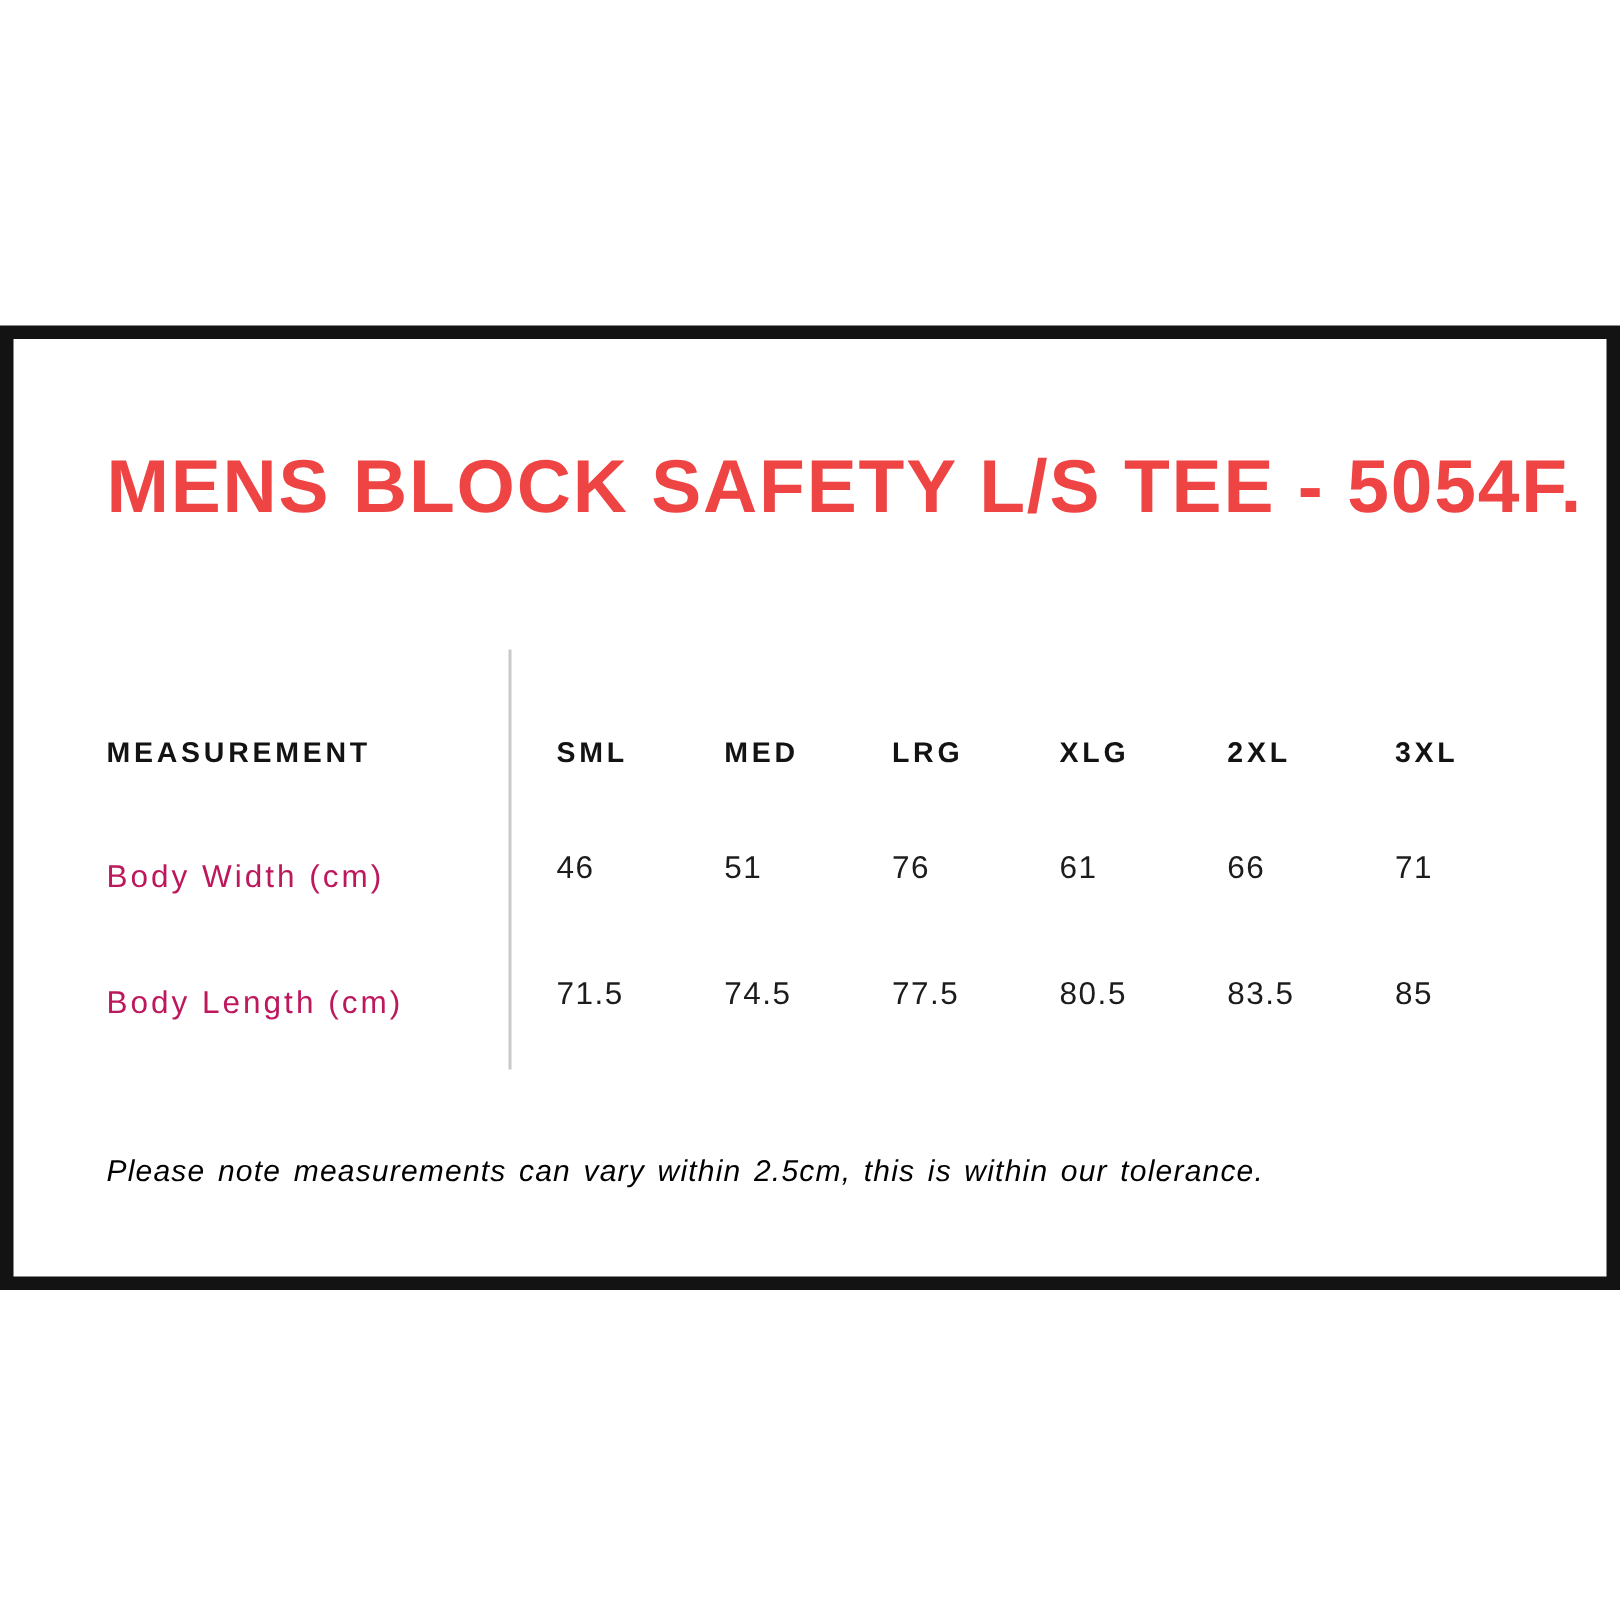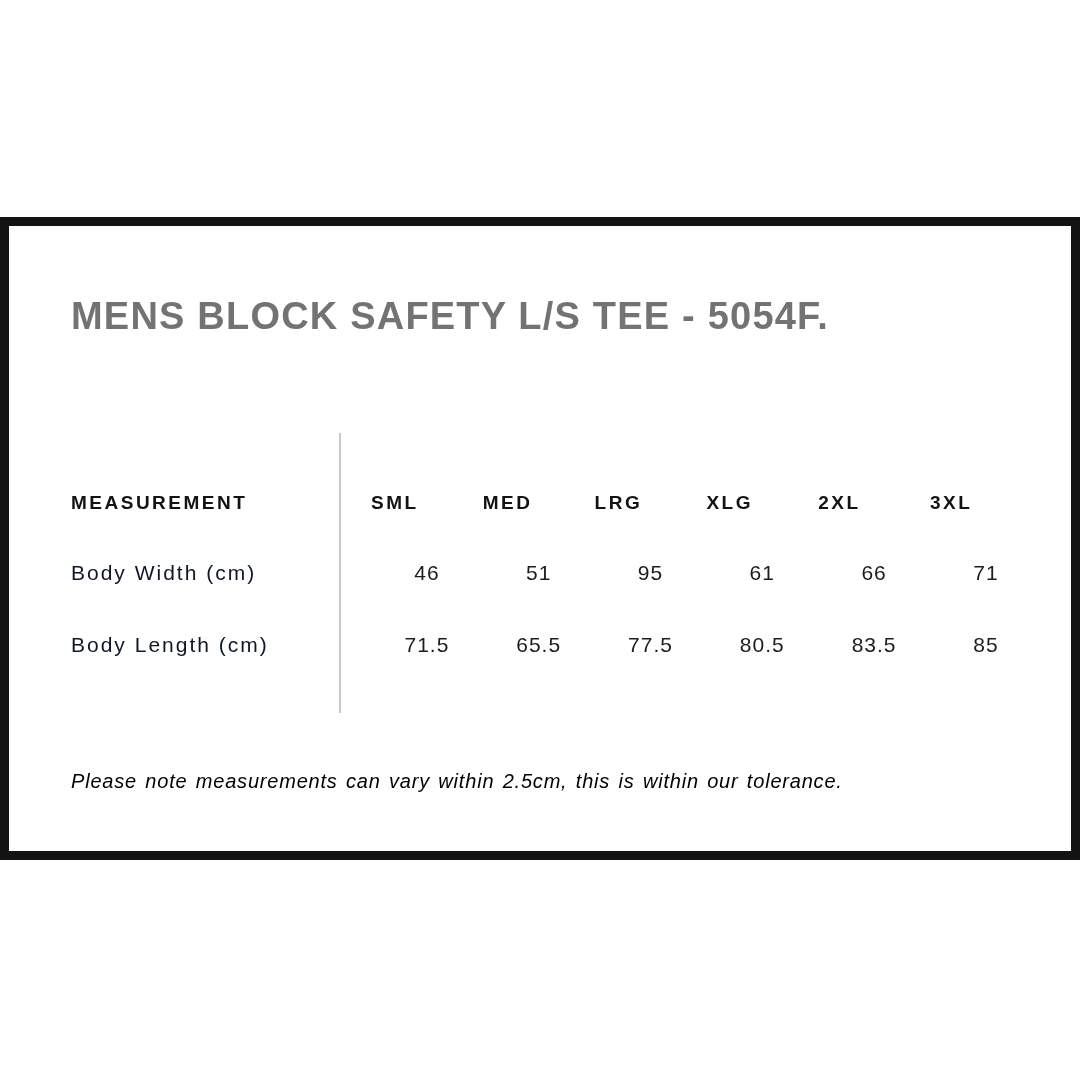--- a/index.html
+++ b/index.html
@@ -13,24 +13,24 @@
   .frame {
     position:absolute;
     left:0; top:217px;
     width:1080px; height:643px;
     border:9px solid #131313;
     background:#ffffff;
   }
   .title {
     position:absolute;
     left:71px; top:295px;
-    font-size:38px;
+    font-size:50px;
     font-weight:700;
     letter-spacing:1.2px;
-    color:#737373;
+    color:#ef4444;
     white-space:nowrap;
   }
   .divider {
     position:absolute;
     left:339px; top:433px;
     width:2px; height:280px;
     background:#c9c9c9;
   }
   .header-row, .data-row {
     display:grid;
@@ -50,31 +50,32 @@
     white-space:nowrap;
   }
   .size-col-header { text-align:left; }
   .rows-area {
     position:absolute;
     left:71px; top:560px;
   }
   .data-row + .data-row { margin-top:46px; }
   .row-label {
     font-size:21px;
-    color:#0f172a;
+    color:#be185d;
     letter-spacing:2px;
     line-height:26px;
     white-space:nowrap;
+    margin-top:12px;
   }
   .value-cell {
     font-size:21px;
     color:#1c1c1c;
     letter-spacing:1px;
     line-height:26px;
-    text-align:center;
+    text-align:left;
   }
   .note {
     position:absolute;
     left:71px; top:770px;
     font-size:20px;
     font-style:italic;
     color:#000000;
     letter-spacing:0.8px;
     word-spacing:2px;
     white-space:nowrap;
@@ -99,29 +100,29 @@
     <div class="size-col-header">2XL</div>
     <div class="size-col-header">3XL</div>
   </div>
 
 <div class="rows-area">
 
 <div class="data-row">
       <div class="row-label">Body Width (cm)</div>
       <div class="value-cell">46</div>
       <div class="value-cell">51</div>
-      <div class="value-cell">95</div>
+      <div class="value-cell">76</div>
       <div class="value-cell">61</div>
       <div class="value-cell">66</div>
       <div class="value-cell">71</div>
     </div>
     <div class="data-row">
       <div class="row-label">Body Length (cm)</div>
       <div class="value-cell">71.5</div>
-      <div class="value-cell">65.5</div>
+      <div class="value-cell">74.5</div>
       <div class="value-cell">77.5</div>
       <div class="value-cell">80.5</div>
       <div class="value-cell">83.5</div>
       <div class="value-cell">85</div>
     </div>
   </div>
 
 <p class="note">Please note measurements can vary within 2.5cm, this is within our tolerance.</p>
 
 </body></html>

